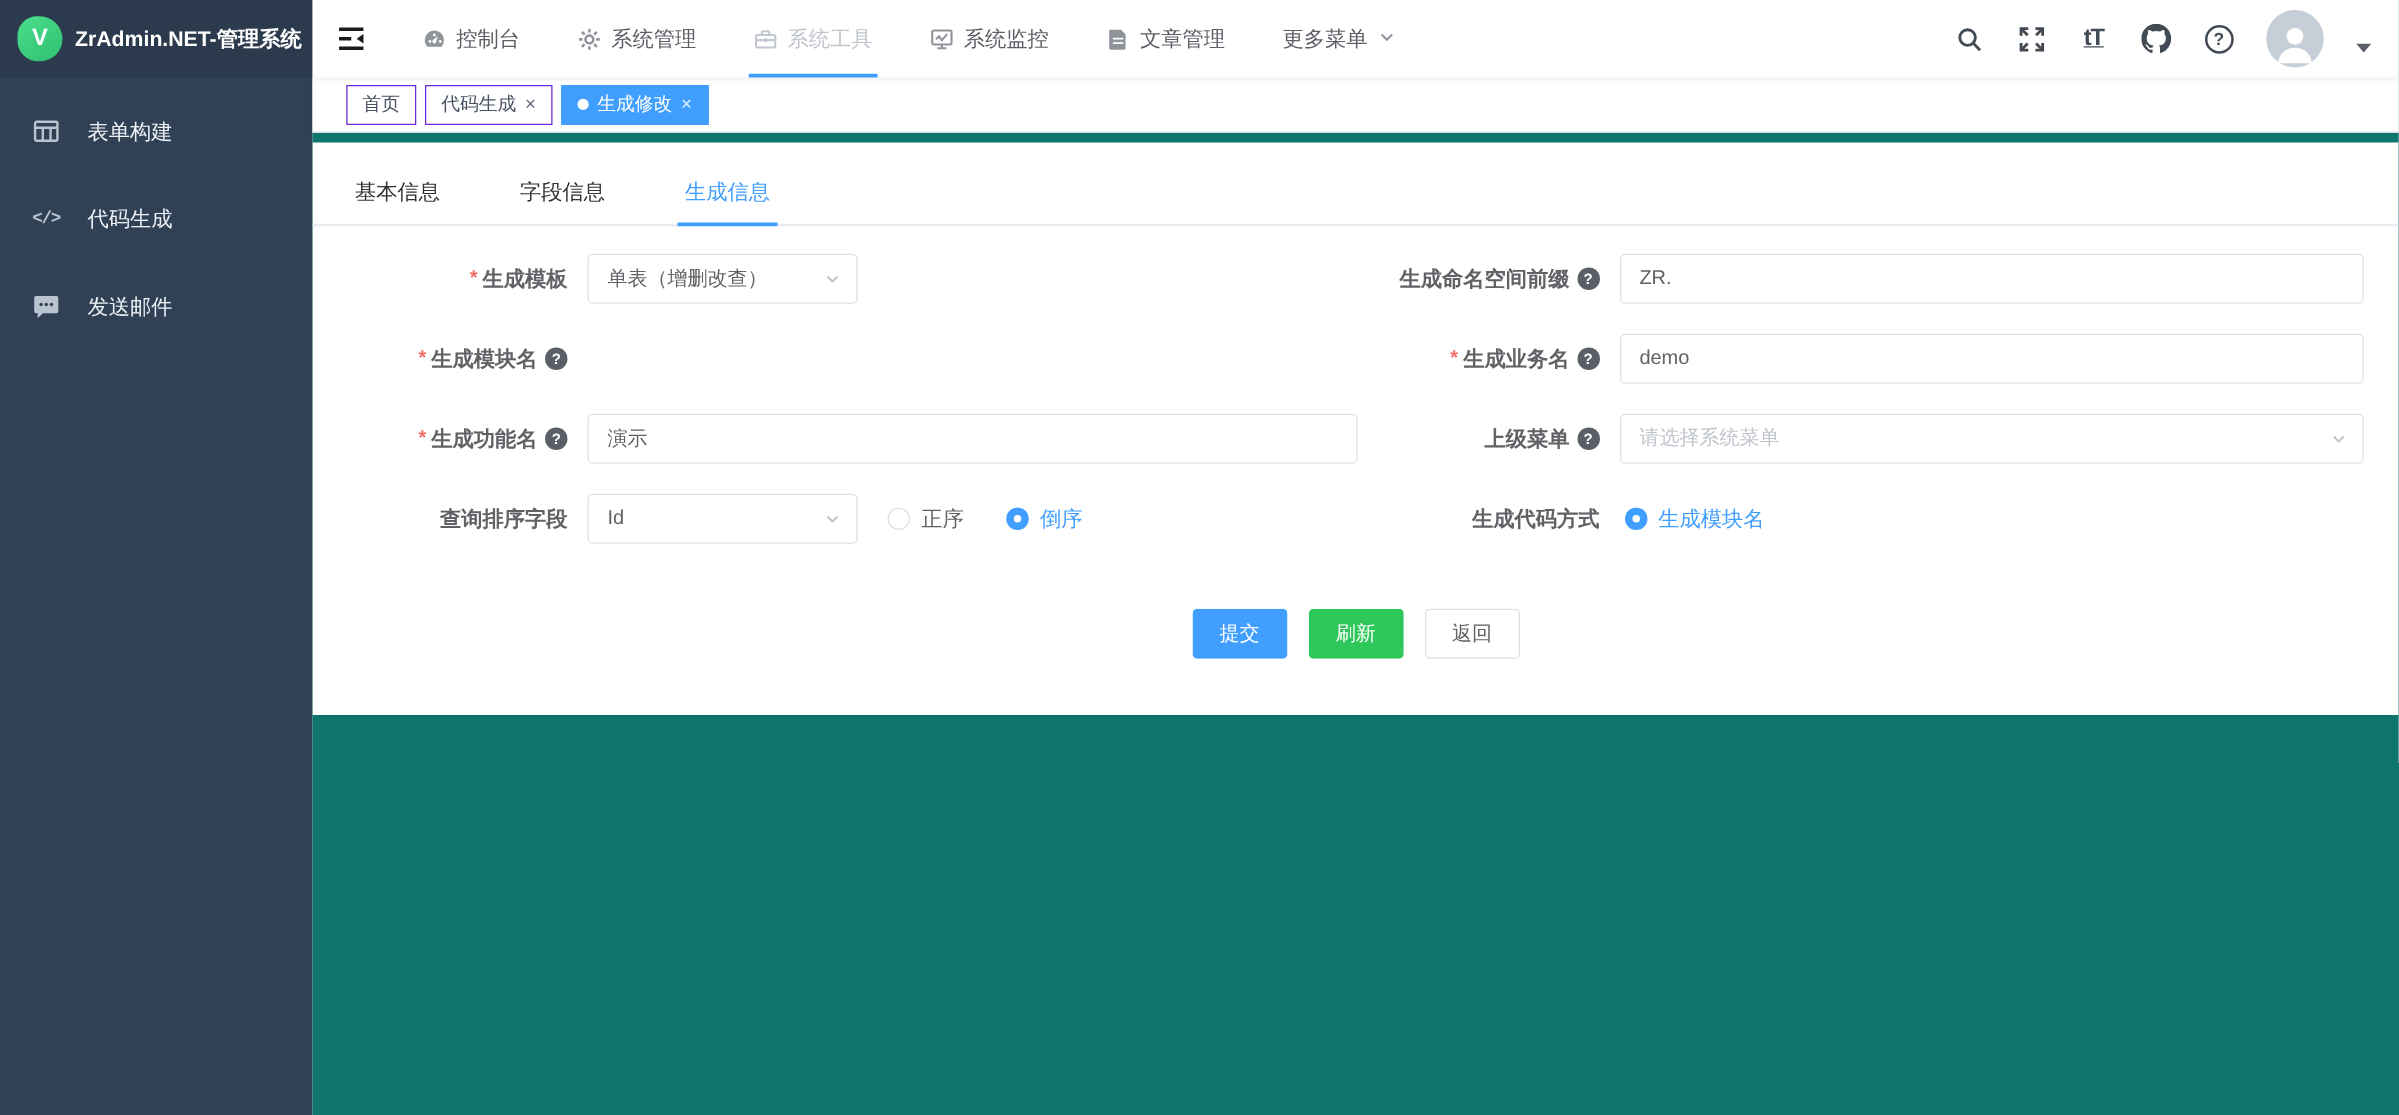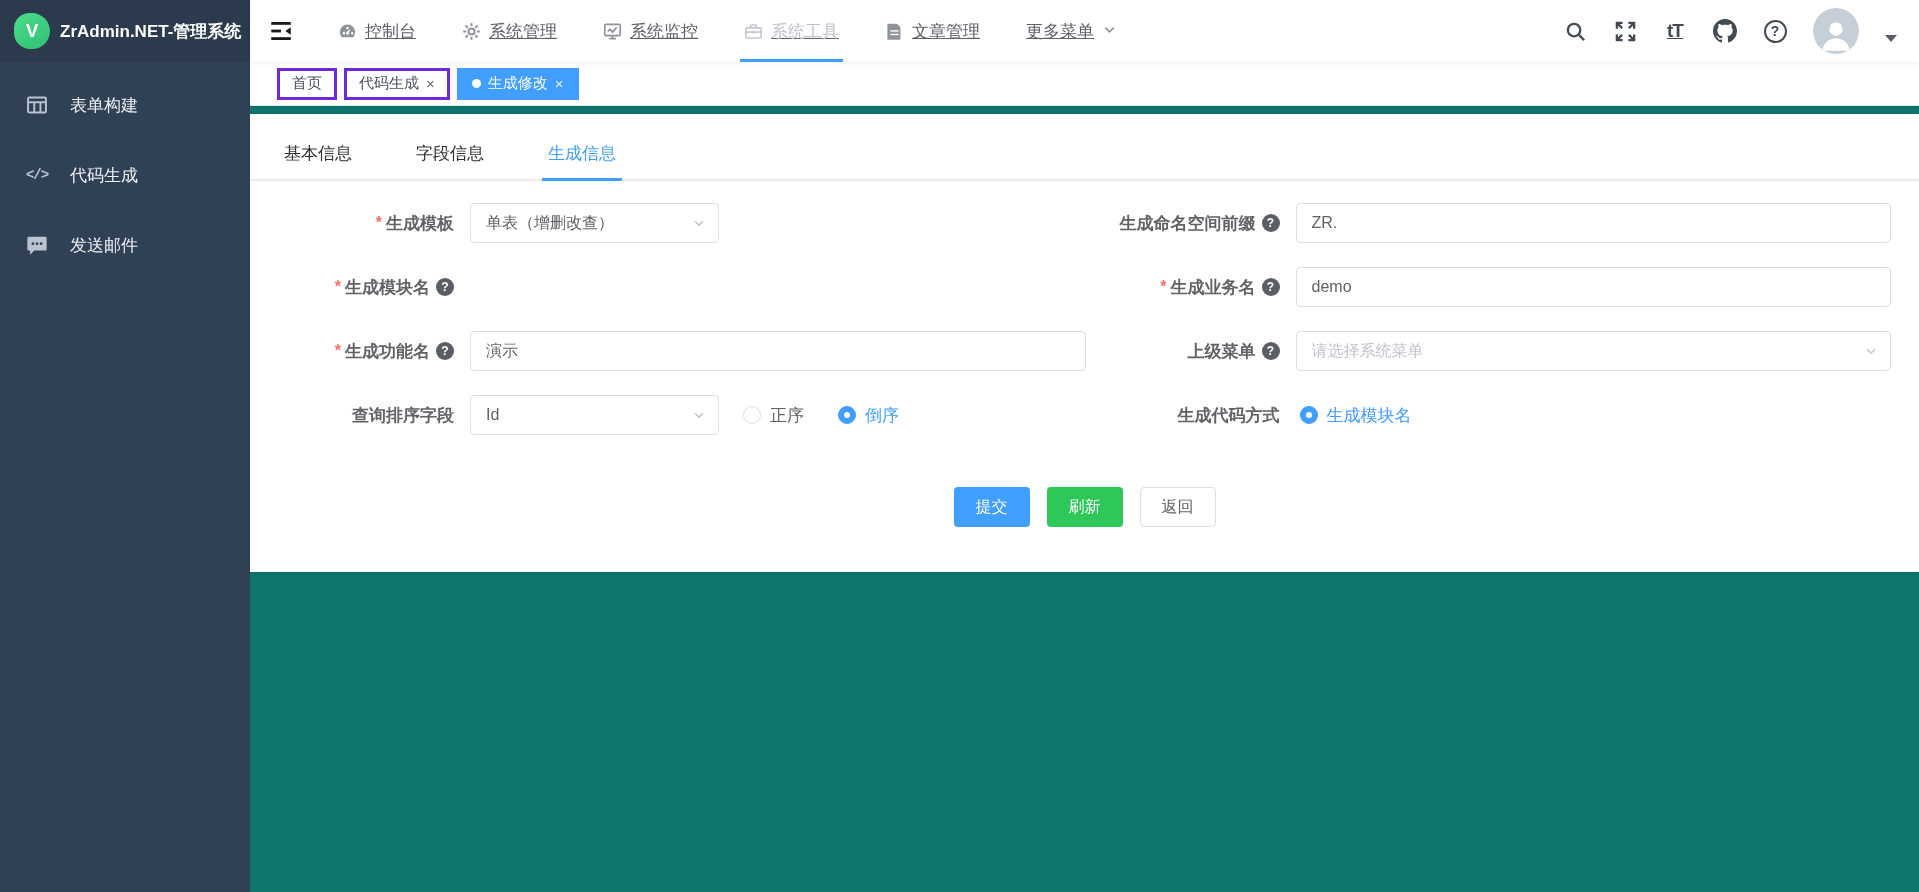--- a/index.html
+++ b/index.html
@@ -16,36 +16,36 @@
   .side-item { height:70px; display:flex; align-items:center; padding-left:26px; color:#eef1f5; font-size:17px; cursor:pointer; }
   .side-item .sicon { width:22px; height:22px; margin-right:22px; color:#bac4d1; display:flex; align-items:center; justify-content:center; }
   .sicon.codetxt { font-family:"Liberation Mono","DejaVu Sans Mono",monospace; font-size:14px; font-weight:bold; letter-spacing:-1px; }
 
   
   .right-col { flex:1; display:flex; flex-direction:column; min-width:0; }
 
   
   .topbar { height:62px; background:#fff; display:flex; align-items:center; box-shadow:0 1px 4px rgba(0,21,41,.08); position:relative; z-index:5; padding:0 22px 0 18px; }
   .hamburger { width:26px; height:26px; color:#1a1a1a; margin-right:28px; cursor:pointer; flex:none; }
-  .topnav { display:flex; align-items:flex-end; height:100%;text-decoration:underline; }
+  .topnav { display:flex; align-items:flex-end; height:100%; }
   .nav-item { display:flex; align-items:center; gap:8px; height:100%; padding:0 16px; margin-right:14px; font-size:17px; color:#5c6066; cursor:pointer; position:relative; white-space:nowrap; }
   .nav-item .nicon { width:19px; height:19px; color:#8f939a; display:flex; }
   .nav-item.active { color:#bfc4cc; }
   .nav-item.active .nicon { color:#c3c8d0; }
   .nav-item.active::after { content:""; position:absolute; left:12px; right:12px; bottom:0; height:3px; background:#409eff; }
   .top-actions { margin-left:auto; display:flex; align-items:center; gap:26px; }
   .act-icon { width:24px; height:24px; color:#424a54; cursor:pointer; display:flex; align-items:center; justify-content:center; }
   .fontsize-txt { font-size:19px; font-weight:bold; color:#424a54; letter-spacing:-1px;text-decoration:underline; }
   .q-ring { width:23px; height:23px; border:2px solid #424a54; border-radius:50%; font-size:14px; font-weight:bold; display:flex; align-items:center; justify-content:center; }
   .avatar { width:46px; height:46px; border-radius:50%; background:#c6ced8; display:flex; align-items:flex-end; justify-content:center; overflow:hidden; cursor:pointer; }
   .caret-down { width:0; height:0; border-left:6px solid transparent; border-right:6px solid transparent; border-top:7px solid #5a5e66; margin-top:14px; cursor:pointer; }
 
   
   .tags-bar { height:44px; background:#fff; border-bottom:1px solid #e6e9ee; box-shadow:0 1px 3px rgba(0,0,0,.06); display:flex; align-items:center; padding-left:27px; gap:7px; position:relative; z-index:4; }
-  .tag-chip { height:32px; display:inline-flex; align-items:center; padding:0 12px; background:#fff; border:3px solid #6d28d9; color:#495060; font-size:15px; cursor:pointer; gap:7px; }
+  .tag-chip { height:32px; display:inline-flex; align-items:center; padding:0 12px; background:#fff; border:1px solid #6d28d9; color:#495060; font-size:15px; cursor:pointer; gap:7px; }
   .tag-chip.active { background:#409eff; border-color:#409eff; color:#fff; }
   .tag-dot { width:9px; height:9px; border-radius:50%; background:#fff; }
   .tag-close { font-size:15px; line-height:1; opacity:.85; cursor:pointer; }
 
   
   .main { flex:1; background:#0f766e; overflow:hidden; }
   .card { background:#fff; margin-top:8px; box-shadow:0 1px 4px rgba(0,0,0,.09); padding:28px 0 45px 0; }
 
   .ctabs { display:flex; padding-left:28px; border-bottom:2px solid #e8ebf0; }
   .ctab { font-size:17px; color:#303133; padding:0 6px 14px 6px; margin-right:52px; cursor:pointer; position:relative; }
@@ -57,21 +57,21 @@
   .f-label { display:flex; align-items:center; justify-content:flex-end; gap:6px; font-size:17px; font-weight:bold; color:#606266; flex:none; padding-right:16px; }
   .col-l .f-label { width:190px; }
   .col-r .f-label { width:210px; }
   .req { color:#f56c6c; font-weight:bold; font-size:16px; margin-right:-2px; }
   .help-badge { width:18px; height:18px; border-radius:50%; background:#5a5e66; color:#fff; font-size:12px; font-weight:bold; display:inline-flex; align-items:center; justify-content:center; flex:none; }
   .ctrl { height:40px; border:1px solid #dcdfe6; border-radius:4px; background:#fff; display:flex; align-items:center; font-size:16px; color:#606266; }
   .ctrl input { border:none; outline:none; width:100%; height:100%; padding:0 15px; font:inherit; color:#606266; border-radius:4px; background:transparent; }
   .ctrl input::placeholder { color:#c0c4cc; }
   .select { justify-content:space-between; padding:0 12px 0 15px; cursor:pointer; }
   .select .sel-caret { width:14px; height:14px; color:#c0c4cc; flex:none; }
-  .w-select { width:249px; }
+  .w-select { width:216px; }
   .grow { flex:1; }
   .radio-group { display:flex; align-items:center; gap:34px; margin-left:24px; }
   .radio { display:flex; align-items:center; gap:9px; font-size:17px; color:#606266; cursor:pointer; }
   .rdot { width:18px; height:18px; border-radius:50%; border:1px solid #dcdfe6; background:#fff; flex:none; position:relative; }
   .radio.checked .rdot { background:#409eff; border-color:#409eff; }
   .radio.checked .rdot::after { content:""; position:absolute; width:6px; height:6px; border-radius:50%; background:#fff; left:50%; top:50%; transform:translate(-50%,-50%); }
   .radio.checked { color:#409eff; }
 
   .btn-row { display:flex; justify-content:center; gap:17px; margin-top:52px; }
   .btn { height:40px; min-width:68px; padding:0 21px; border-radius:4px; font-size:16px; display:flex; align-items:center; justify-content:center; cursor:pointer; border:1px solid transparent; }
@@ -152,41 +152,41 @@
                 <line x1="1" y1="8" x2="3.4" y2="8"></line>
                 <line x1="12.6" y1="8" x2="15" y2="8"></line>
                 <line x1="3" y1="3" x2="4.8" y2="4.8"></line>
                 <line x1="11.2" y1="11.2" x2="13" y2="13"></line>
                 <line x1="13" y1="3" x2="11.2" y2="4.8"></line>
                 <line x1="4.8" y1="11.2" x2="3" y2="13"></line>
               </svg>
           </span>
           <span>系统管理</span>
         </div>
+        <div class="nav-item active">
+          <span class="nicon">
+            <svg viewBox="0 0 16 16" width="19" height="19" fill="none" stroke="currentColor" stroke-width="1.4">
+                <rect x="1.5" y="5" width="13" height="8.5" rx="1"></rect>
+                <path d="M5.5 5V3.5a1 1 0 0 1 1-1h3a1 1 0 0 1 1 1V5"></path>
+                <line x1="1.5" y1="8.5" x2="14.5" y2="8.5"></line>
+                <line x1="7" y1="8.5" x2="9" y2="8.5" stroke-width="2.4"></line>
+              </svg>
+          </span>
+          <span>系统工具</span>
+        </div>
         <div class="nav-item">
           <span class="nicon">
             <svg viewBox="0 0 16 16" width="19" height="19" fill="none" stroke="currentColor" stroke-width="1.4">
                 <rect x="1.5" y="2" width="13" height="9.5" rx="1"></rect>
                 <polyline points="4,8 6,6 8,8.5 11.5,4.5"></polyline>
                 <line x1="8" y1="11.5" x2="8" y2="14"></line>
                 <line x1="5" y1="14" x2="11" y2="14"></line>
               </svg>
           </span>
           <span>系统监控</span>
-        </div>
-        <div class="nav-item active">
-          <span class="nicon">
-            <svg viewBox="0 0 16 16" width="19" height="19" fill="none" stroke="currentColor" stroke-width="1.4">
-                <rect x="1.5" y="5" width="13" height="8.5" rx="1"></rect>
-                <path d="M5.5 5V3.5a1 1 0 0 1 1-1h3a1 1 0 0 1 1 1V5"></path>
-                <line x1="1.5" y1="8.5" x2="14.5" y2="8.5"></line>
-                <line x1="7" y1="8.5" x2="9" y2="8.5" stroke-width="2.4"></line>
-              </svg>
-          </span>
-          <span>系统工具</span>
         </div>
         <div class="nav-item">
           <span class="nicon">
             <svg viewBox="0 0 16 16" width="19" height="19" fill="currentColor">
                 <path d="M3 1.5h7l3 3V14a1 1 0 0 1-1 1H3a1 1 0 0 1-1-1V2.5a1 1 0 0 1 1-1z"></path>
                 <line x1="4.5" y1="7.5" x2="11.5" y2="7.5" stroke="#fff" stroke-width="1.2"></line>
                 <line x1="4.5" y1="10.5" x2="11.5" y2="10.5" stroke="#fff" stroke-width="1.2"></line>
               </svg>
           </span>
           <span>文章管理</span>

